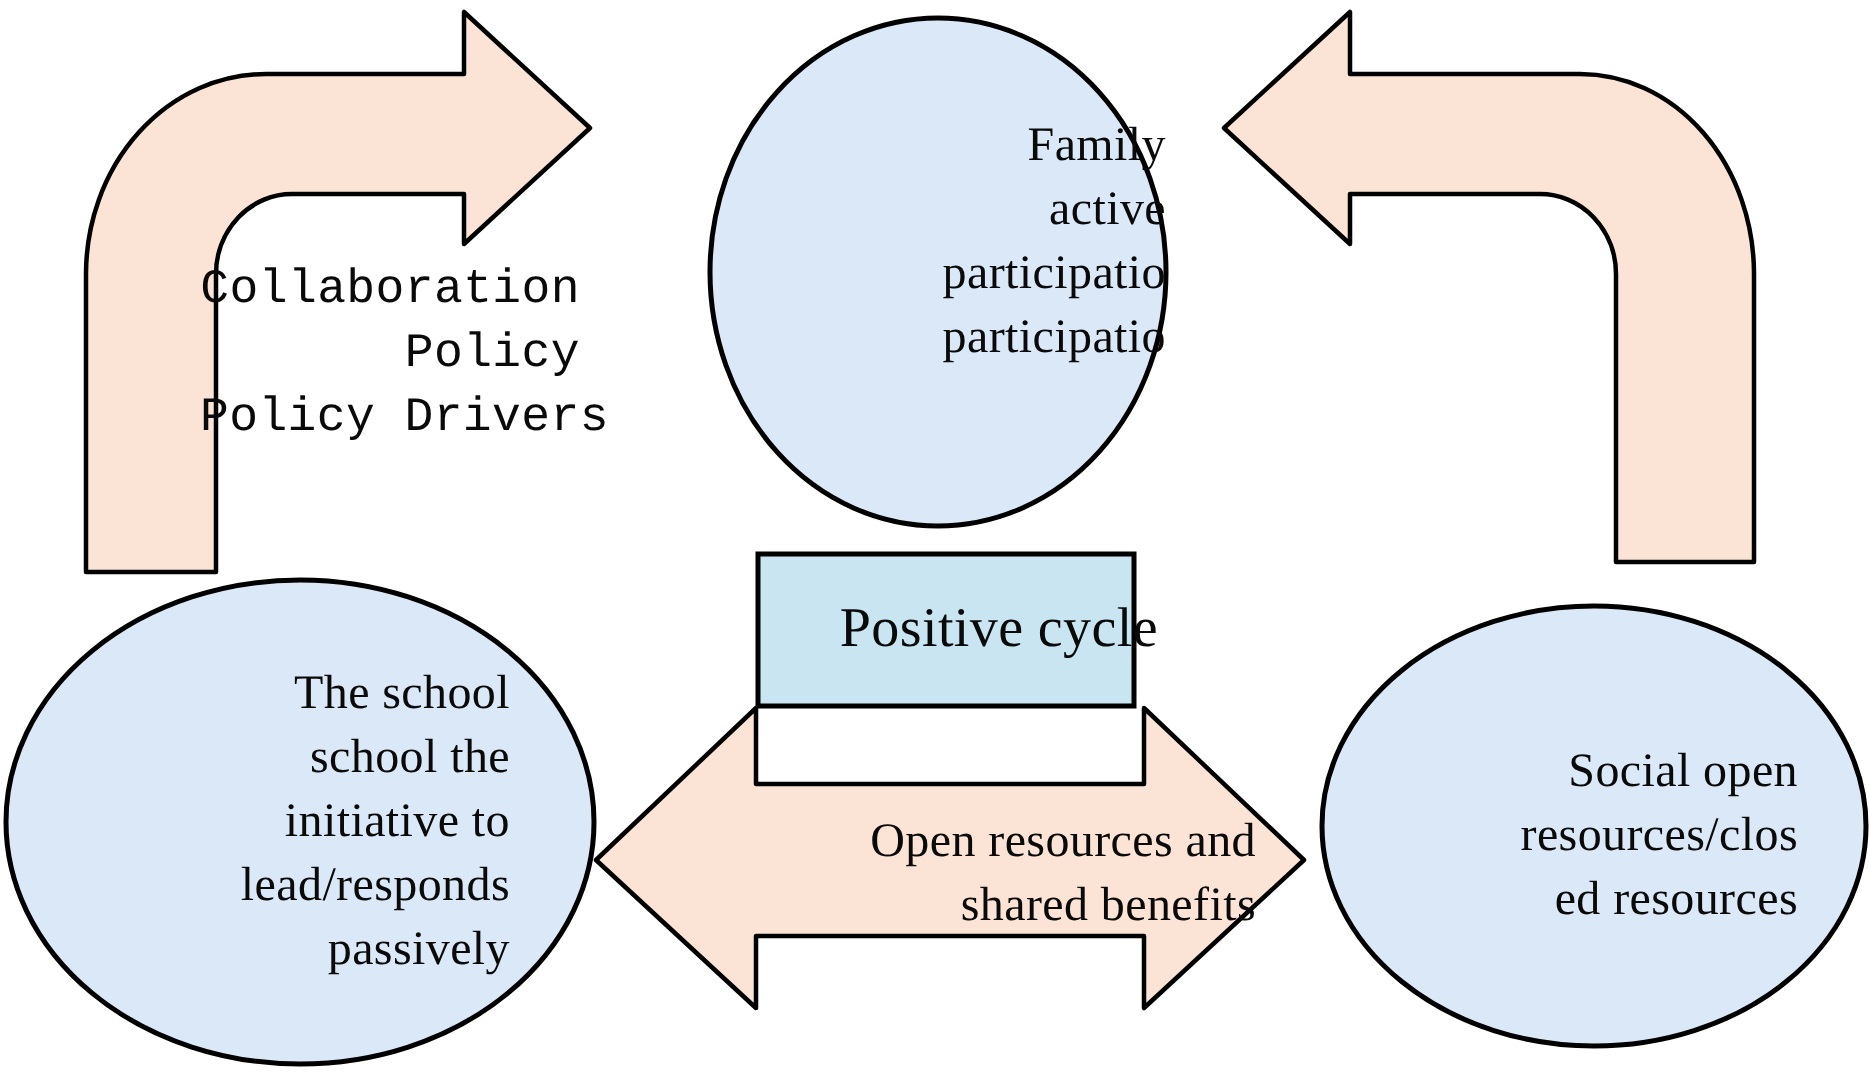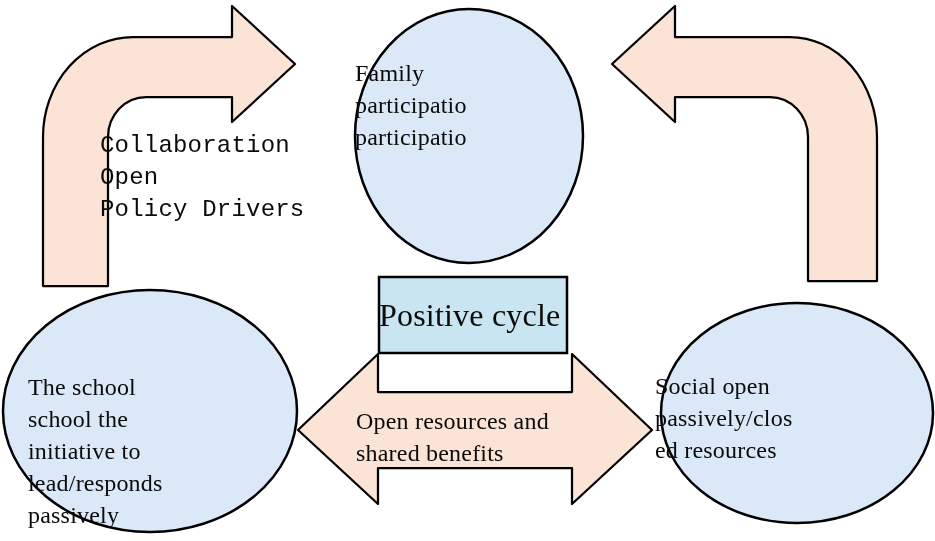--- a/index.html
+++ b/index.html
@@ -7,29 +7,29 @@
     position: relative;
     width: 935px;
     height: 541px;
     background: #ffffff;
     overflow: hidden;
     font-family: "Liberation Serif", serif;
   }
   .shapes { position: absolute; left: 0; top: 0; }
   .label {
     position: absolute;
-    text-align: left;
+    text-align: right;
     color: #0a0a0a;
     font-size: 24px;
     line-height: 32px;
     letter-spacing: 0.2px;
     white-space: nowrap;
   }
   .label .line { display: block; }
-  .label.big { font-size: 32px; }
+  .label.big { font-size: 28px; padding-left: 12px; }
 </style>
 </head>
 <body>
 
 <div class="canvas">
 
   <svg class="shapes" width="935" height="541" viewBox="0 0 935 541" xmlns="http://www.w3.org/2000/svg">
 
     <path stroke="#000000" stroke-width="2.25" stroke-linejoin="round" d="M 108,286 L 108,137 A 38 40 0 0 1 146,97 L 232,97 L 232,122 L 295,64
              L 232,6 L 232,37 L 133,37 A 90 100 0 0 0 43,137 L 43,286 Z" fill="#fbe4d5"></path>
@@ -44,47 +44,48 @@
 
     <ellipse cx="469" cy="136" rx="114" ry="127" stroke="#000000" stroke-width="2.5" fill="#dbe8f7"></ellipse>
 
     <ellipse cx="150" cy="411" rx="147" ry="121" stroke="#000000" stroke-width="2.5" fill="#dbe8f7"></ellipse>
 
     <ellipse cx="797" cy="413" rx="136" ry="110" stroke="#000000" stroke-width="2.5" fill="#dbe8f7"></ellipse>
   </svg>
 
   <div class="label" style="left:355px; top:57px; width:228px;">
     <span class="line">Family</span>
+    <span class="line">active</span>
     <span class="line">participatio</span>
     <span class="line">participatio</span>
   </div>
 
   <div class="label" style="left:100px; top:130px; width:190px;font-family:Liberation Mono, monospace;">
     <span class="line">Collaboration</span>
-    <span class="line">Open</span>
+    <span class="line">Policy</span>
     <span class="line">Policy Drivers</span>
   </div>
 
 
   <div class="label big" style="left:379px; top:299px; width:188px;">
     <span class="line">Positive cycle</span>
   </div>
 
   <div class="label" style="left:356px; top:405px; width:272px;">
     <span class="line">Open resources and</span>
     <span class="line">shared benefits</span>
   </div>
 
-  <div class="label" style="left:28px; top:331px; width:244px;margin-top:40px;">
+  <div class="label" style="left:11px; top:331px; width:244px;">
     <span class="line">The school</span>
     <span class="line">school the</span>
     <span class="line">initiative to</span>
     <span class="line">lead/responds</span>
     <span class="line">passively</span>
   </div>
 
   <div class="label" style="left:655px; top:370px; width:244px;">
     <span class="line">Social open</span>
-    <span class="line">passively/clos</span>
+    <span class="line">resources/clos</span>
     <span class="line">ed resources</span>
   </div>
 
 </div>
 
 </body></html>

